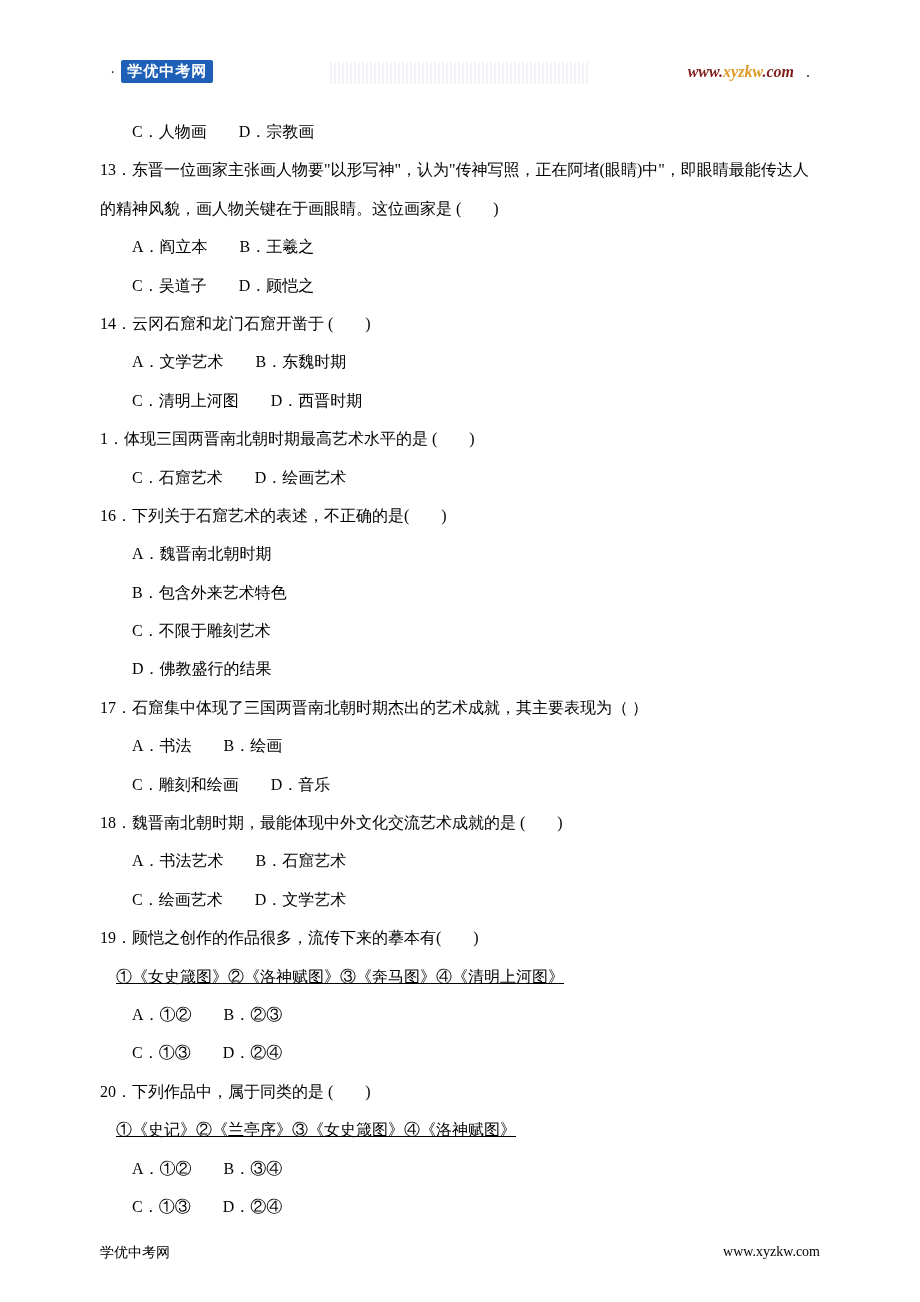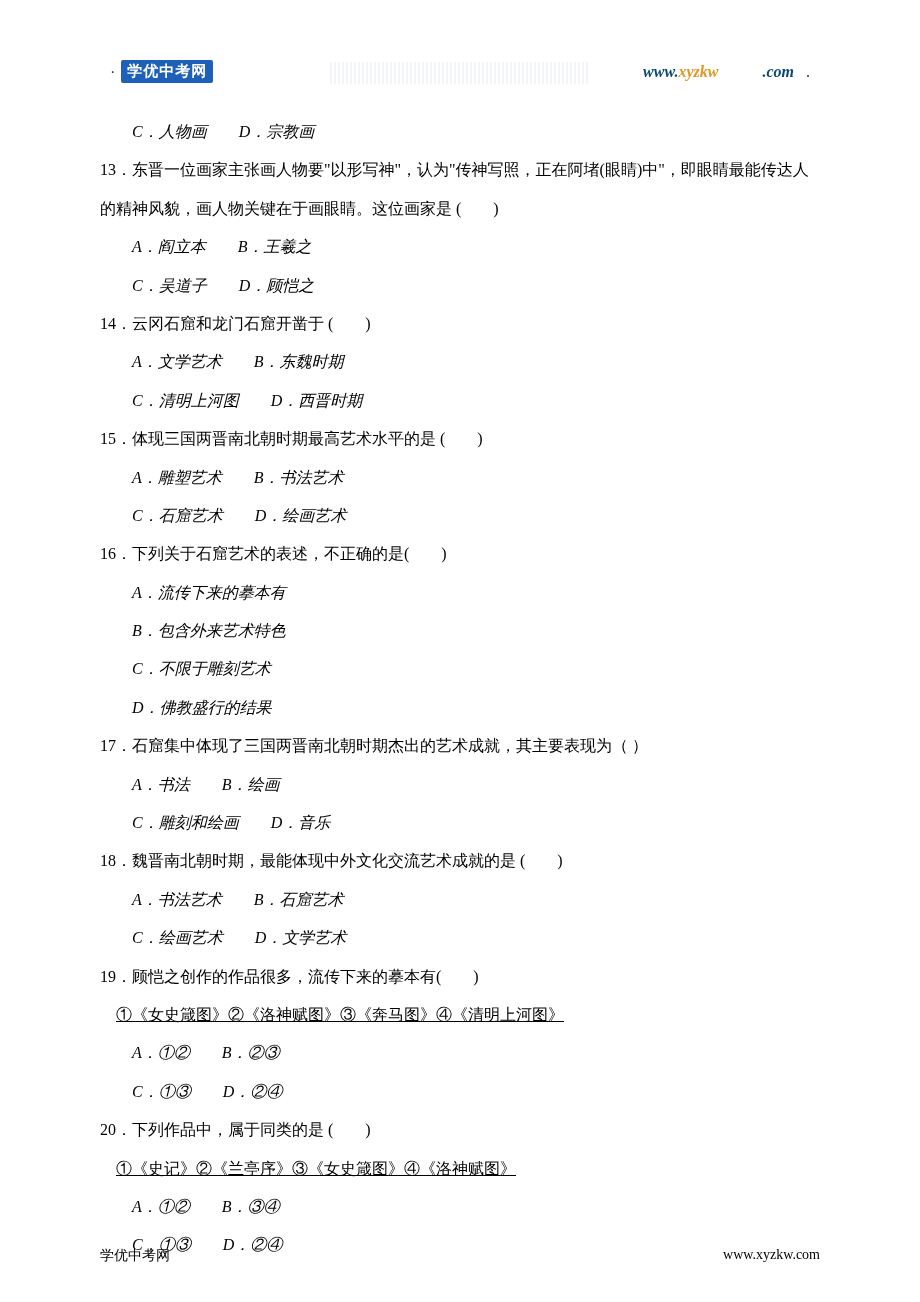--- a/index.html
+++ b/index.html
@@ -40,21 +40,21 @@
     border-radius: 2px;
     font-size: 15px;
     letter-spacing: 1px;
   }
   .header-url {
     font-family: "Times New Roman", serif;
     font-style: italic;
     font-weight: bold;
     font-size: 16px;
   }
-  .header-url .w1 { color: #0c4a6e; margin-left: 44px; }
+  .header-url .w1 { color: #7f1d1d; }
   .header-url .w2 { color: #d92; }
   .header-url .trail { color: #333; margin-left: 8px; font-style: normal; font-weight: normal; }
   .watermark {
     position: absolute;
     top: 62px;
     left: 50%;
     transform: translateX(-50%);
     width: 260px;
     height: 22px;
     background: repeating-linear-gradient(90deg, rgba(200,210,230,0.25) 0 2px, transparent 2px 4px);
@@ -63,21 +63,20 @@
   .content {
     font-size: 16px;
     line-height: 2.4;
     color: #000;
   }
   .q-line, .opt-line, .sub-line {
     white-space: normal;
   }
   .opt-line {
     padding-left: 2em;
-    font-style: italic;
   }
   .sub-line {
     padding-left: 1em;
     text-decoration: underline;
   }
   .footer {
     position: absolute;
     bottom: 40px;
     left: 100px;
     right: 100px;
@@ -112,25 +111,24 @@
       <span>C．人物画</span>　　<span>D．宗教画</span>
     </div>
 
     <div id="questions-container">
         <div class="q-line">13．东晋一位画家主张画人物要"以形写神"，认为"传神写照，正在阿堵(眼睛)中"，即眼睛最能传达人的精神风貌，画人物关键在于画眼睛。这位画家是 (　　)</div>
         <div class="opt-line"><span>A．阎立本</span>　　<span>B．王羲之</span></div>
         <div class="opt-line"><span>C．吴道子</span>　　<span>D．顾恺之</span></div>
         <div class="q-line">14．云冈石窟和龙门石窟开凿于 (　　)</div>
         <div class="opt-line"><span>A．文学艺术</span>　　<span>B．东魏时期</span></div>
         <div class="opt-line"><span>C．清明上河图</span>　　<span>D．西晋时期</span></div>
-        <div class="q-line">15．体现三国两晋南北朝时期最高艺术水平的是 (　　)</div>
-        <div class="opt-line"><span>A．雕塑艺术</span>　　<span>B．书法艺术</span></div>
+        <div class="q-line">1．体现三国两晋南北朝时期最高艺术水平的是 (　　)</div>
         <div class="opt-line"><span>C．石窟艺术</span>　　<span>D．绘画艺术</span></div>
         <div class="q-line">16．下列关于石窟艺术的表述，不正确的是(　　)</div>
-        <div class="opt-line"><span>A．流传下来的摹本有</span></div>
+        <div class="opt-line"><span>A．魏晋南北朝时期</span></div>
         <div class="opt-line"><span>B．包含外来艺术特色</span></div>
         <div class="opt-line"><span>C．不限于雕刻艺术</span></div>
         <div class="opt-line"><span>D．佛教盛行的结果</span></div>
         <div class="q-line">17．石窟集中体现了三国两晋南北朝时期杰出的艺术成就，其主要表现为（  ）</div>
         <div class="opt-line"><span>A．书法</span>　　<span>B．绘画</span></div>
         <div class="opt-line"><span>C．雕刻和绘画</span>　　<span>D．音乐</span></div>
         <div class="q-line">18．魏晋南北朝时期，最能体现中外文化交流艺术成就的是 (　　)</div>
         <div class="opt-line"><span>A．书法艺术</span>　　<span>B．石窟艺术</span></div>
         <div class="opt-line"><span>C．绘画艺术</span>　　<span>D．文学艺术</span></div>
         <div class="q-line">19．顾恺之创作的作品很多，流传下来的摹本有(　　)</div>

